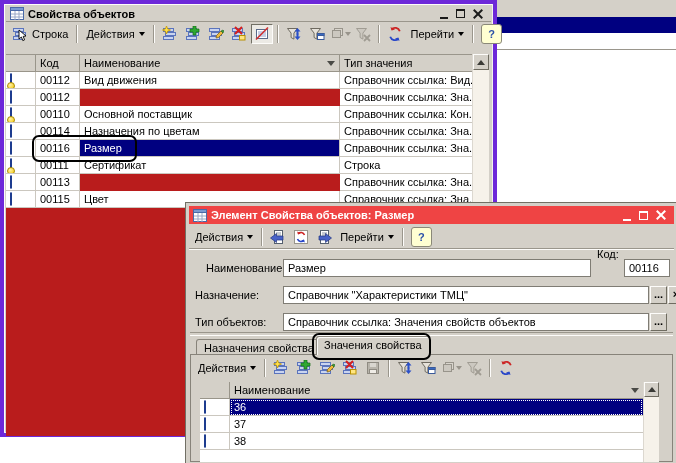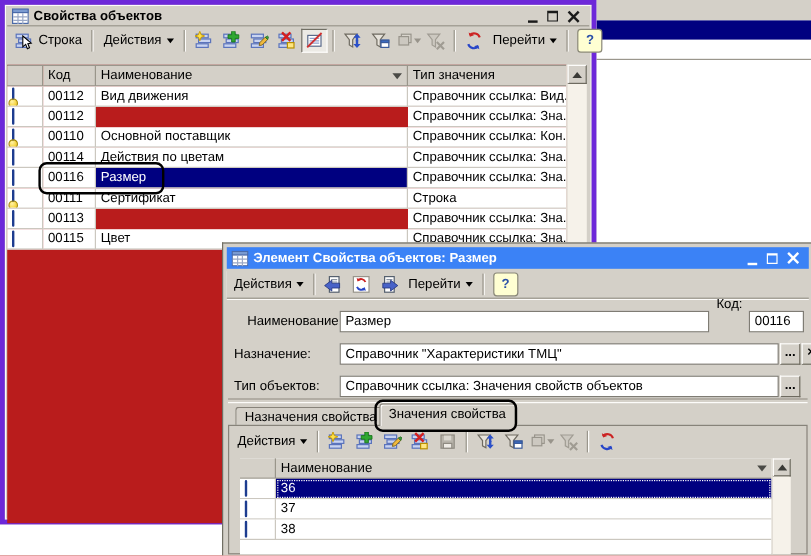--- a/index.html
+++ b/index.html
@@ -17,21 +17,21 @@
   .win{position:absolute;background:#d4d0c8;box-sizing:border-box}
   .win-bg{left:0;top:0;width:497px;height:437px;z-index:1;
     border:4px solid #6d28d9;box-shadow:inset -1px -1px 0 #f4f2ee, inset 1px 1px 0 #fdfcfa}
   .win-fg{left:185px;top:202px;width:491px;height:261px;z-index:2;
     border:1px solid #716f64;border-right:none;border-bottom:none;overflow:hidden}
 
   
   .titlebar{position:absolute;display:flex;align-items:center;gap:4px;box-sizing:border-box;
     font-weight:bold;padding:0 4px}
   .tb-inactive{left:2px;top:2px;right:2px;height:16px;color:#000;border-bottom:1px solid #9a968c}
-  .tb-active{left:3px;top:3px;width:485px;height:18px;background:#3b82f6;color:#fff}
+  .tb-active{left:3px;top:3px;width:485px;height:18px;background:#ef4444;color:#fff}
   .tb-title{white-space:nowrap;overflow:hidden}
   .tb-controls{margin-left:auto;display:flex;align-items:center;gap:8px;padding-right:4px}
   .glyph-min{width:8px;height:9px;border-bottom:2px solid currentColor}
   .glyph-max{width:9px;height:9px;border:1px solid currentColor;border-top-width:2px;box-sizing:border-box}
   .glyph-close{position:relative;width:10px;height:10px}
   .glyph-close::before,.glyph-close::after{content:"";position:absolute;left:-1px;top:4px;width:12px;height:2px;background:currentColor}
   .glyph-close::before{transform:rotate(45deg)}
   .glyph-close::after{transform:rotate(-45deg)}
   .form-ico{width:14px;height:13px;flex:0 0 auto}
 
@@ -308,21 +308,21 @@
     </div>
     <div class="grow" style="top:51px">
       <span class="gcell c0"><span class="dash dot"></span></span>
       <span class="gcell c1">00110</span>
       <span class="gcell c2">Основной поставщик</span>
       <span class="gcell c3">Справочник ссылка: Кон...</span>
     </div>
     <div class="grow" style="top:68px">
       <span class="gcell c0"><span class="dash"></span></span>
       <span class="gcell c1">00114</span>
-      <span class="gcell c2">Действия по цветам</span>
+      <span class="gcell c2">Назначения по цветам</span>
       <span class="gcell c3">Справочник ссылка: Зна...</span>
     </div>
     <div class="grow" style="top:85px">
       <span class="gcell c0"><span class="dash"></span></span>
       <span class="gcell c1">00116</span>
       <span class="gcell c2 sel">Размер</span>
       <span class="gcell c3">Справочник ссылка: Зна...</span>
     </div>
     <div class="grow" style="top:102px">
       <span class="gcell c0"><span class="dash dot"></span></span>

